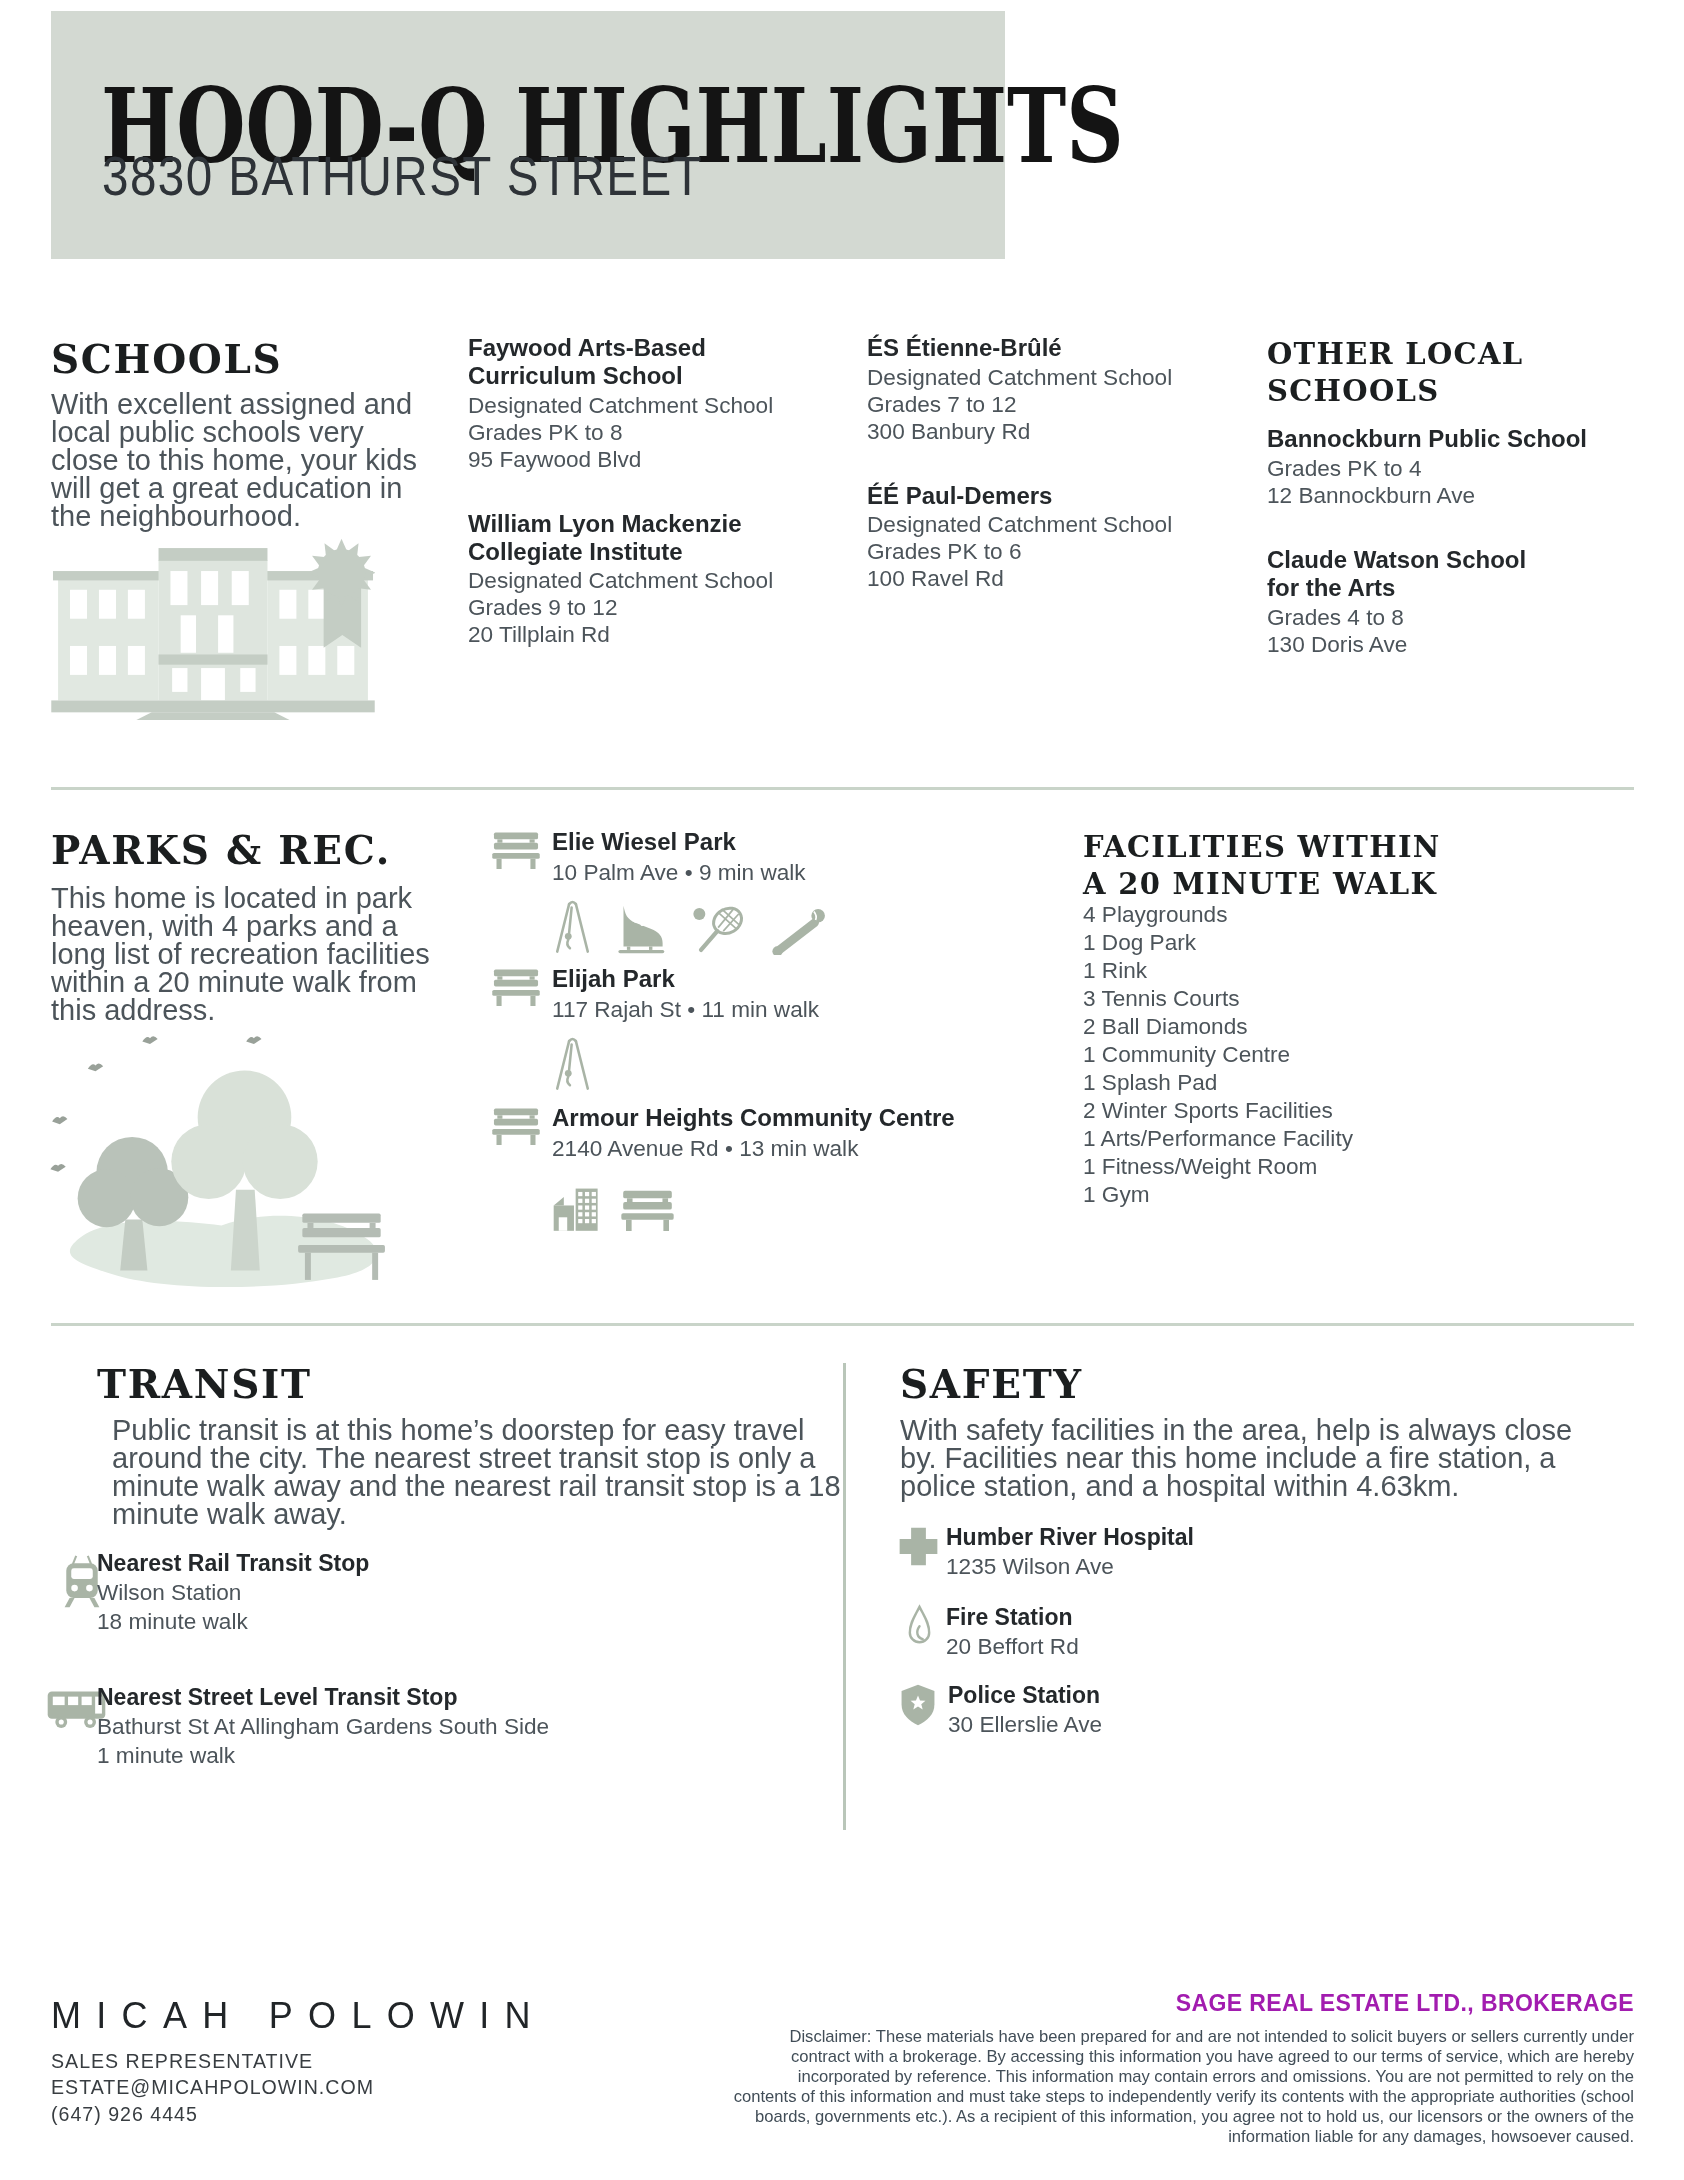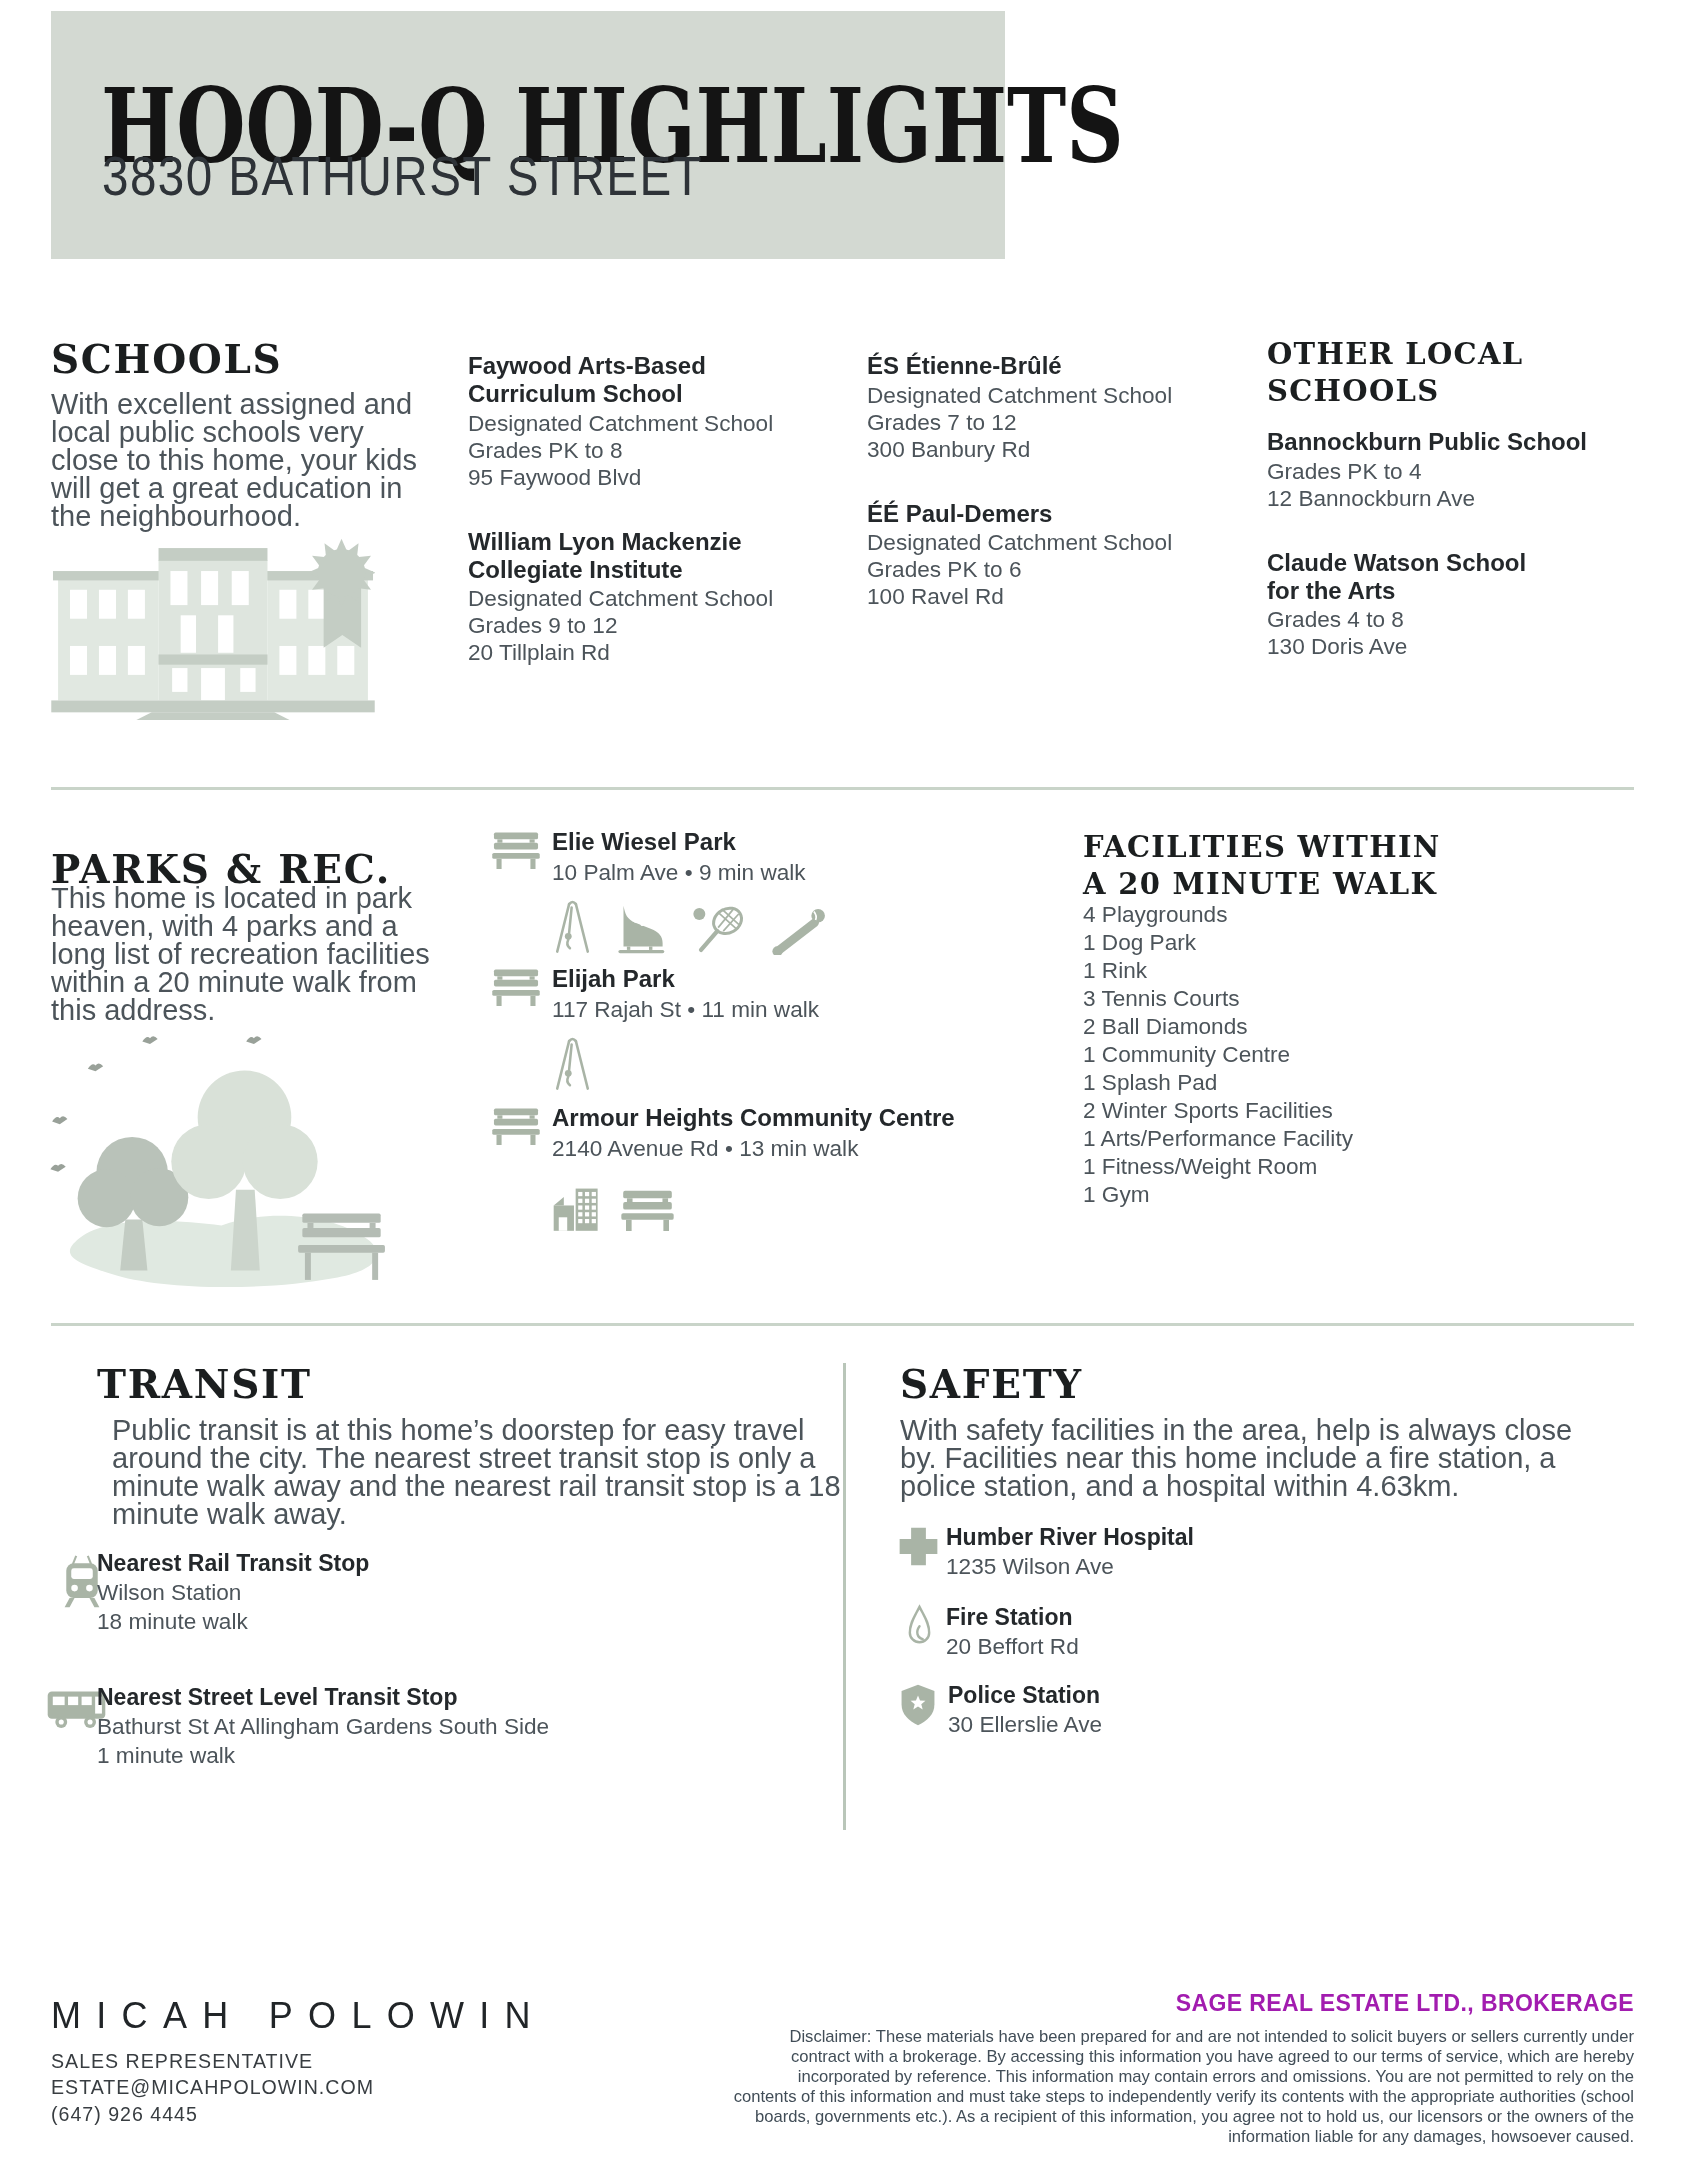--- a/index.html
+++ b/index.html
@@ -24,21 +24,21 @@
   .band { left:51px; top:11px; width:954px; height:248px; background:#d3d9d2; }
   .page-title { left:101px; top:66px; font-size:102px; color:#141414; white-space:nowrap; }
   .page-title .sx { display:inline-block; transform:scaleX(.78); transform-origin:0 50%; letter-spacing:0px; }
   .page-sub { left:102px; top:143px; font-size:56px; font-weight:400; color:#2e3338; white-space:nowrap; }
   .page-sub .sx { display:inline-block; transform:scaleX(.85); transform-origin:0 50%; letter-spacing:1.7px; }
 
   .hr { height:2.6px; background:#c9d4c9; left:51px; width:1583px; }
   .vr { width:2.6px; background:#b9c6b9; }
 
   .school-entry { margin-bottom:37px; }
-  .school-entry .entry-name { margin-bottom:1.7px;margin-top:18px; }
+  .school-entry .entry-name { margin-bottom:1.7px; }
   .narrow-name { max-width:281px; }
 
   .fac-item { font-size:22.6px; line-height:28px; color:#4c545a; }
 
   .park-entry .entry-name { margin-bottom:2.6px; }
   .amenity-row { display:flex; align-items:flex-end; gap:20.4px; margin-top:13.6px; height:56px; }
 
   .footer-name { left:51px; top:1995px; font-size:36px; font-weight:500; letter-spacing:15.3px; color:#212528; white-space:nowrap; }
   .footer-line { font-size:19.6px; letter-spacing:1px; line-height:26.4px; color:#383d41; }
   .brokerage { font-size:23px; font-weight:700; color:#a21caf; letter-spacing:0.4px; }
@@ -156,21 +156,21 @@
     </div>
     <div class="school-entry">
       <div class="entry-name narrow-name">Claude Watson School for the Arts</div>
       <div class="entry-line">Grades 4 to 8</div>
       <div class="entry-line">130 Doris Ave</div>
     </div>
   </div>
 
   <div class="abs hr" style="top:787px;"></div>
 
-  <div class="abs serif h1" style="left:51px; top:831px;margin-top:19px;">PARKS &amp; REC.</div>
+  <div class="abs serif h1" style="left:51px; top:831px;">PARKS &amp; REC.</div>
   <div class="abs body-text" style="left:51px; top:884px; width:388px;">This home is located in park heaven, with 4 parks and a long list of recreation facilities within a 20 minute walk from this address.</div>
 
   <svg class="abs" style="left:47px; top:1015px;" width="349" height="277" viewBox="0 0 410 325">
     <path d="M38 262 C70 236 150 240 205 247 C255 228 330 234 368 258 C402 276 392 300 336 309 C250 325 130 322 76 304 C30 290 14 281 38 262 Z" fill="#e0e9e1"></path>
 
     <polygon points="92,240 112,240 118,300 86,300" fill="#c3ccc3"></polygon>
     <g fill="#b9c2b9">
       <circle cx="100" cy="185" r="42"></circle>
         <circle cx="70" cy="215" r="34"></circle>
         <circle cx="132" cy="214" r="34"></circle>

